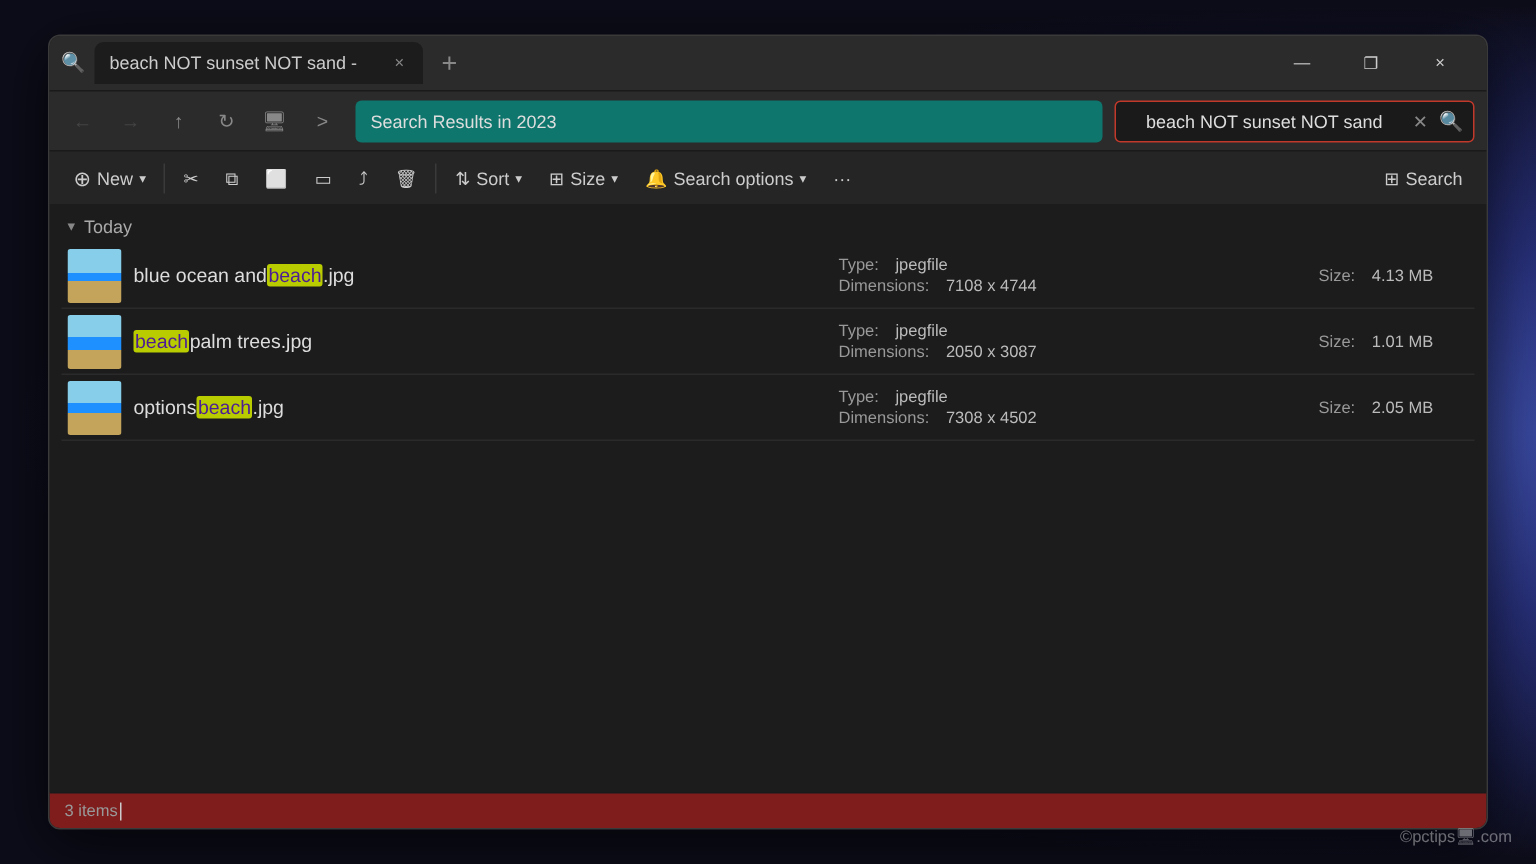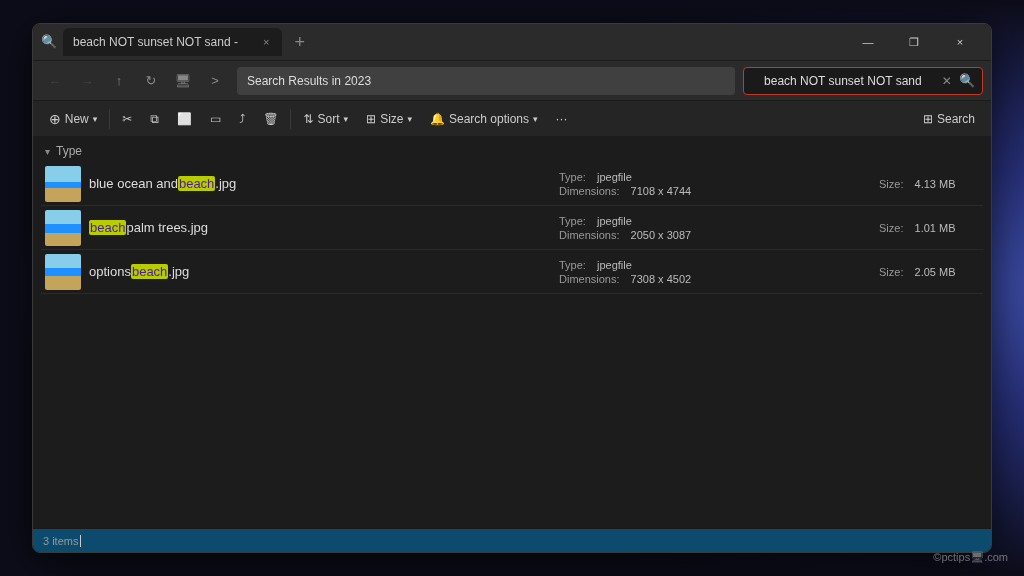--- a/index.html
+++ b/index.html
@@ -124,21 +124,21 @@
       height: 28px;
       border-radius: 4px;
       display: flex;
       align-items: center;
       justify-content: center;
       font-size: 13px;
     }
     .nav-btn.disabled { color: #444; cursor: default; }
     .breadcrumb-bar {
       flex: 1;
-      background: #404040;
+      background: #0f766e;
       height: 28px;
       border-radius: 4px;
       display: flex;
       align-items: center;
       padding: 0 10px;
       font-size: 12px;
       color: #ddd;
       margin: 18px 4px;
     }
     .search-bar {
@@ -313,21 +313,21 @@
       display: flex;
       gap: 8px;
       font-size: 11px;
       color: #999;
     }
     .file-meta-label { color: #999; }
     .file-meta-value { color: #bbb; }
 
     
     .status-bar {
-      background: #0c4a6e;
+      background: #7f1d1d;
       height: 24px;
       display: flex;
       align-items: center;
       padding: 0 10px;
       font-size: 11px;
       color: #999;
       border-top: 1px solid #1a1a1a;
       flex-shrink: 0;
     }
     .status-cursor {
@@ -440,21 +440,21 @@
     <div class="toolbar-details">
       <span>⊞</span>
       <span>Search</span>
     </div>
   </div>
 
   <div class="content">
 
     <div class="group-header">
       <span class="group-chevron">▾</span>
-      <span>Type</span>
+      <span>Today</span>
     </div>
 
     <div id="file-list-container">
         <div class="file-row">
           <div class="file-thumb">
             <div class="thumb-img thumb-beach1"></div>
           </div>
           <div class="file-name-col">
             <span class="file-name-part">blue ocean and </span>
             <span class="file-name-highlight">beach</span>

